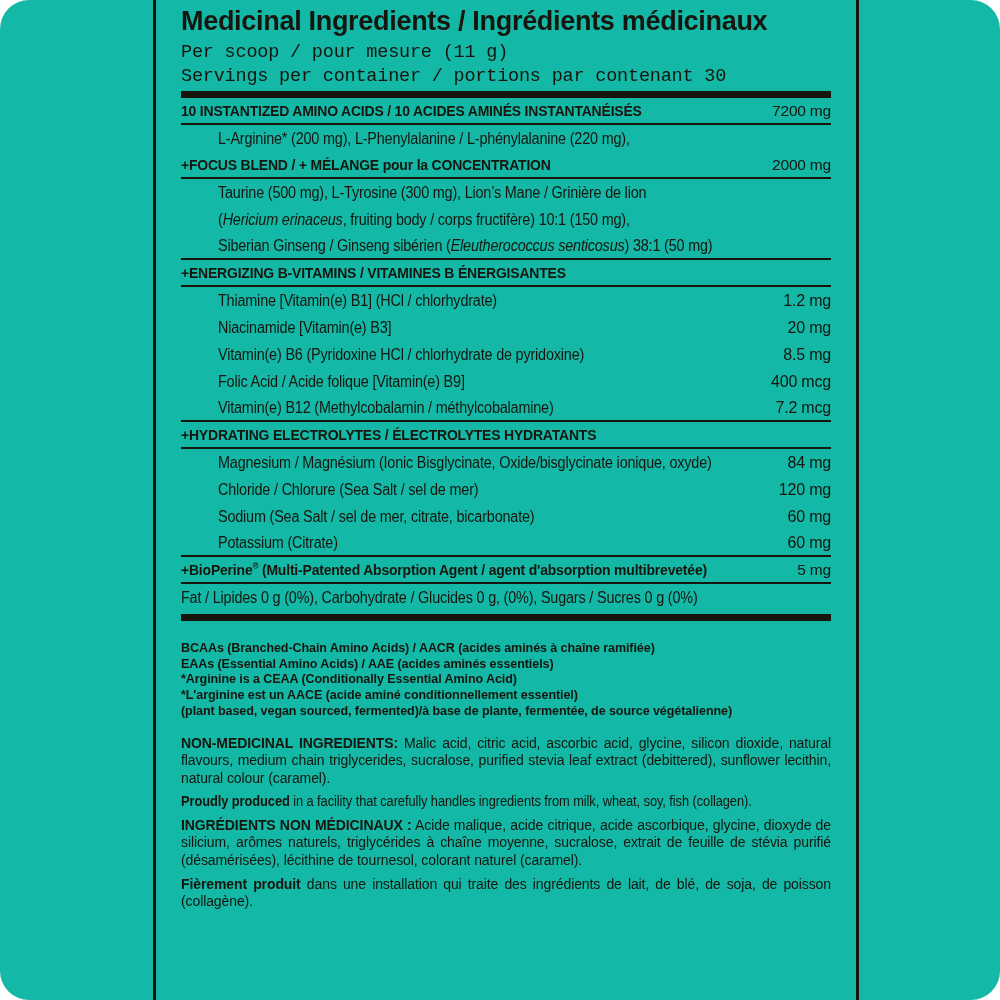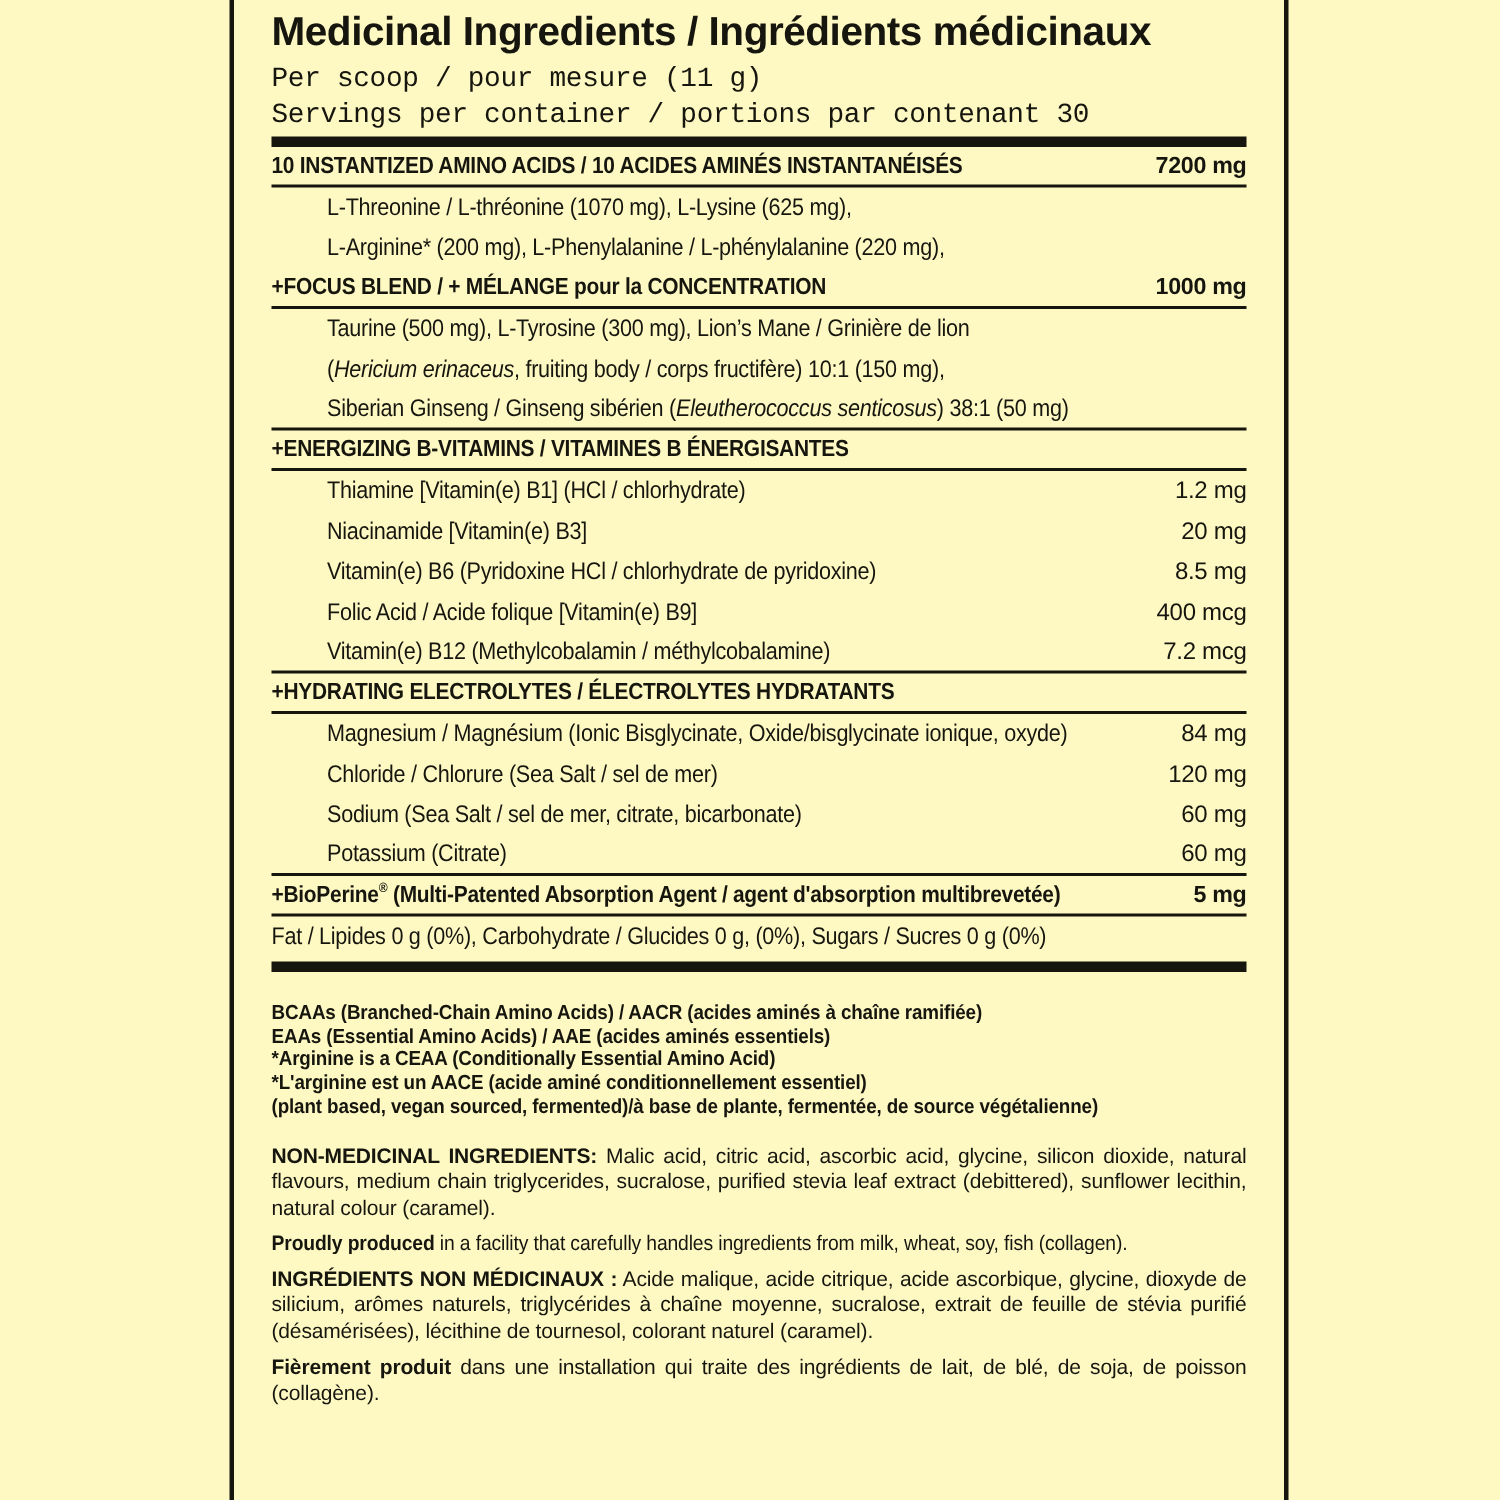--- a/index.html
+++ b/index.html
@@ -2,35 +2,35 @@
 <html><head>
 <meta charset="utf-8">
 <style>
   html,body{margin:0;padding:0;background:#ffffff;}
   body{
     width:1000px;height:1000px;
     font-family:"Liberation Sans", sans-serif;
     color:#16160f;
     -webkit-font-smoothing:antialiased;
   }
-  .page{position:relative;width:1000px;height:1000px;overflow:hidden;background:#fef9c3;}
+  .page{position:relative;width:1000px;height:1000px;overflow:hidden;background:#14b8a6;border-radius:29px;}
   .vline{position:absolute;top:0;bottom:0;width:3px;background:#16160f;}
   .vline.left{left:153px;}
   .vline.right{left:856px;}
   .content{position:absolute;left:181px;top:4px;width:650px;}
   .title{font-size:27px;line-height:30px;font-weight:bold;margin:2px 0 5px 0;letter-spacing:-0.3px;white-space:nowrap;}
   .sub{font-size:18.5px;line-height:23.5px;letter-spacing:-0.2px;white-space:nowrap;font-family:Liberation Mono, monospace;}
   .thickbar{height:7px;background:#16160f;margin-top:3px;}
   #rows{margin-top:0;}
   .row{position:relative;height:27px;display:flex;align-items:center;box-sizing:border-box;}
   .row.rule{border-bottom:2px solid #16160f;}
   .row-label{white-space:nowrap;font-size:16px;letter-spacing:-0.2px;transform:scaleX(0.9);transform-origin:0 50%;}
   .row.bold .row-label{font-weight:bold;font-size:15.5px;}
   .row-value{position:absolute;right:0;top:50%;transform:translateY(-50%);font-size:16px;letter-spacing:-0.2px;white-space:nowrap;}
-  .row.bold .row-value{font-weight:bold;font-size:15.5px;}
+  .row.bold .row-value{font-weight:normal;font-size:15.5px;}
   .row.indent-1{padding-left:20px;}
   .row.indent-2{padding-left:37px;}
   .row-label sup{font-size:9px;line-height:0;vertical-align:super;}
   .row-label i{font-style:italic;}
   #footnotes{margin-top:19px;}
   .footnote{font-size:13.5px;line-height:15.7px;font-weight:bold;letter-spacing:-0.1px;white-space:nowrap;transform:scaleX(0.93);transform-origin:0 50%;}
   #paragraphs{margin-top:16px;}
   .para{font-size:14px;line-height:17.6px;letter-spacing:-0.1px;text-align:justify;margin:0 0 6px 0;}
   .para .lead{font-weight:bold;}
   .para.nowrap{text-align:left;white-space:nowrap;transform:scaleX(0.92);transform-origin:0 50%;}
@@ -45,28 +45,25 @@
     <div class="title">Medicinal Ingredients / Ingrédients médicinaux</div>
     <div class="sub">Per scoop / pour mesure (11 g)</div>
     <div class="sub">Servings per container / portions par contenant 30</div>
     <div class="thickbar"></div>
     <div id="rows">
         <div class="row indent-0 bold rule">
           <span class="row-label"><span>10 INSTANTIZED AMINO ACIDS / 10 ACIDES AMINÉS INSTANTANÉISÉS</span></span>
           <span class="row-value">7200 mg</span>
         </div>
         <div class="row indent-2">
-          <span class="row-label"><span>L-Threonine / L-thréonine (1070 mg), L-Lysine (625 mg),</span></span>
-        </div>
-        <div class="row indent-2">
           <span class="row-label"><span>L-Arginine* (200 mg), L-Phenylalanine / L-phénylalanine (220 mg),</span></span>
         </div>
         <div class="row indent-0 bold rule">
           <span class="row-label"><span>+FOCUS BLEND / + MÉLANGE pour la CONCENTRATION</span></span>
-          <span class="row-value">1000 mg</span>
+          <span class="row-value">2000 mg</span>
         </div>
         <div class="row indent-2">
           <span class="row-label"><span>Taurine (500 mg), L-Tyrosine (300 mg), Lion’s Mane / Grinière de lion</span></span>
         </div>
         <div class="row indent-2">
           <span class="row-label"><span>(</span><i>Hericium erinaceus</i><span>, fruiting body / corps fructifère) 10:1 (150 mg),</span></span>
         </div>
         <div class="row indent-2 rule">
           <span class="row-label"><span>Siberian Ginseng / Ginseng sibérien (</span><i>Eleutherococcus senticosus</i><span>) 38:1 (50 mg)</span></span>
         </div>

